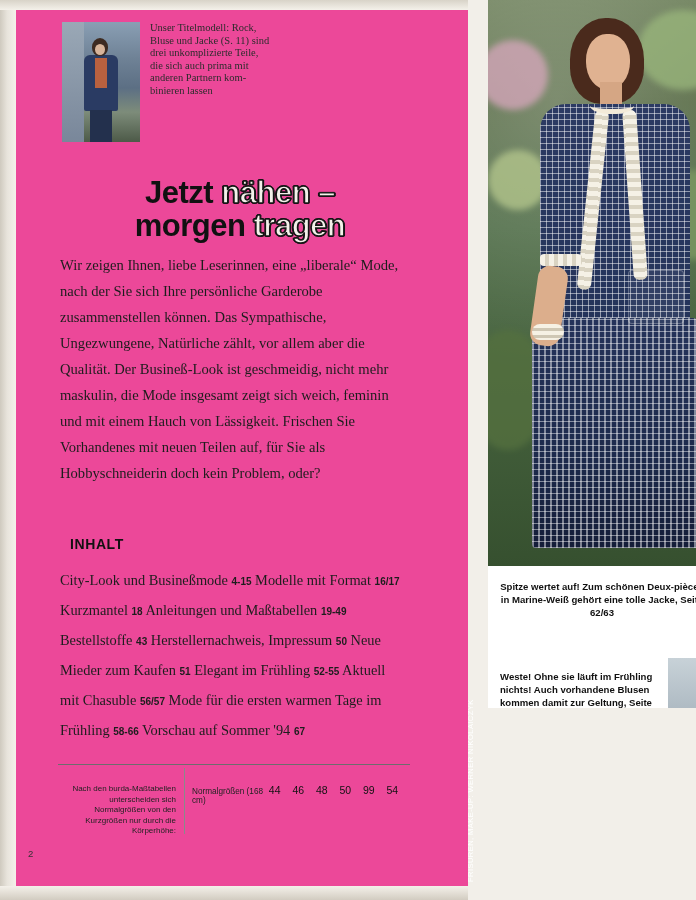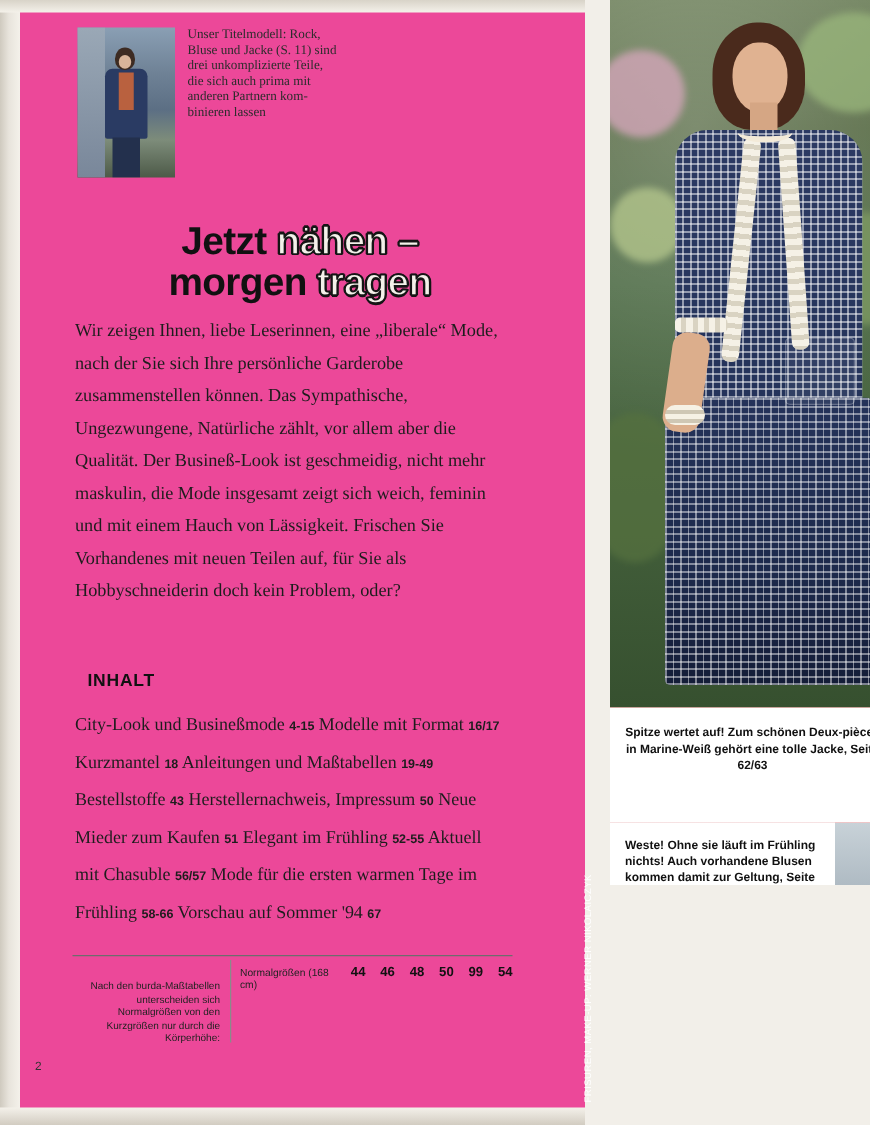--- a/index.html
+++ b/index.html
@@ -165,22 +165,22 @@
     background: #8a8a8a;
   }
   #size-grid {
     position: absolute; left: 134px; top: 0; width: 218px;
   }
   #size-grid .row { display: flex; align-items: baseline; height: 20px; }
   #size-grid .rowlabel {
     width: 98px; font-size: 8.2px; color: #222;
   }
   #size-grid .cell {
-    width: 30px; text-align: right;
-    font-weight: bold; font-size: 10.5px; color: #111;
+    width: 30px; text-align: left;
+    font-weight: normal; font-size: 10.5px; color: #111; margin-top: 12px;
   }
 
   #page-number {
     position: absolute; left: 28px; top: 848px;
     font-family: "Liberation Sans", sans-serif;
     font-size: 9.5px; color: #333;
   }
 
   
   #right-col {

